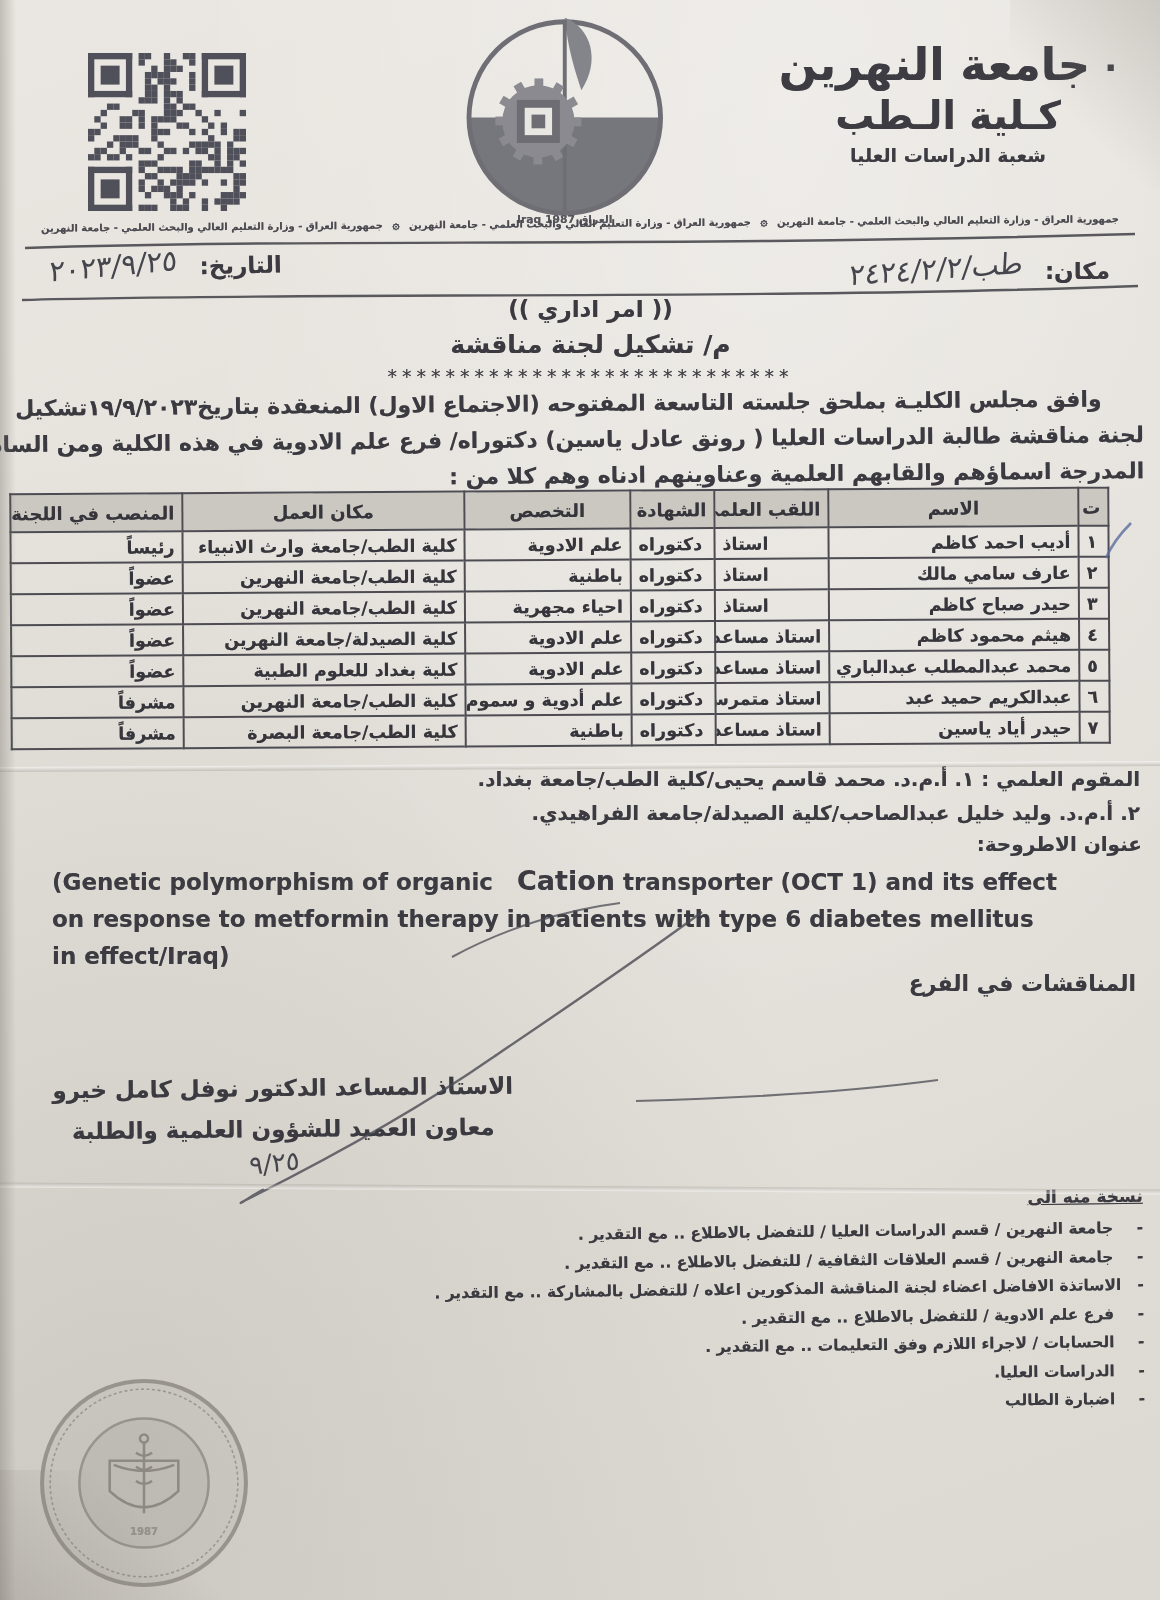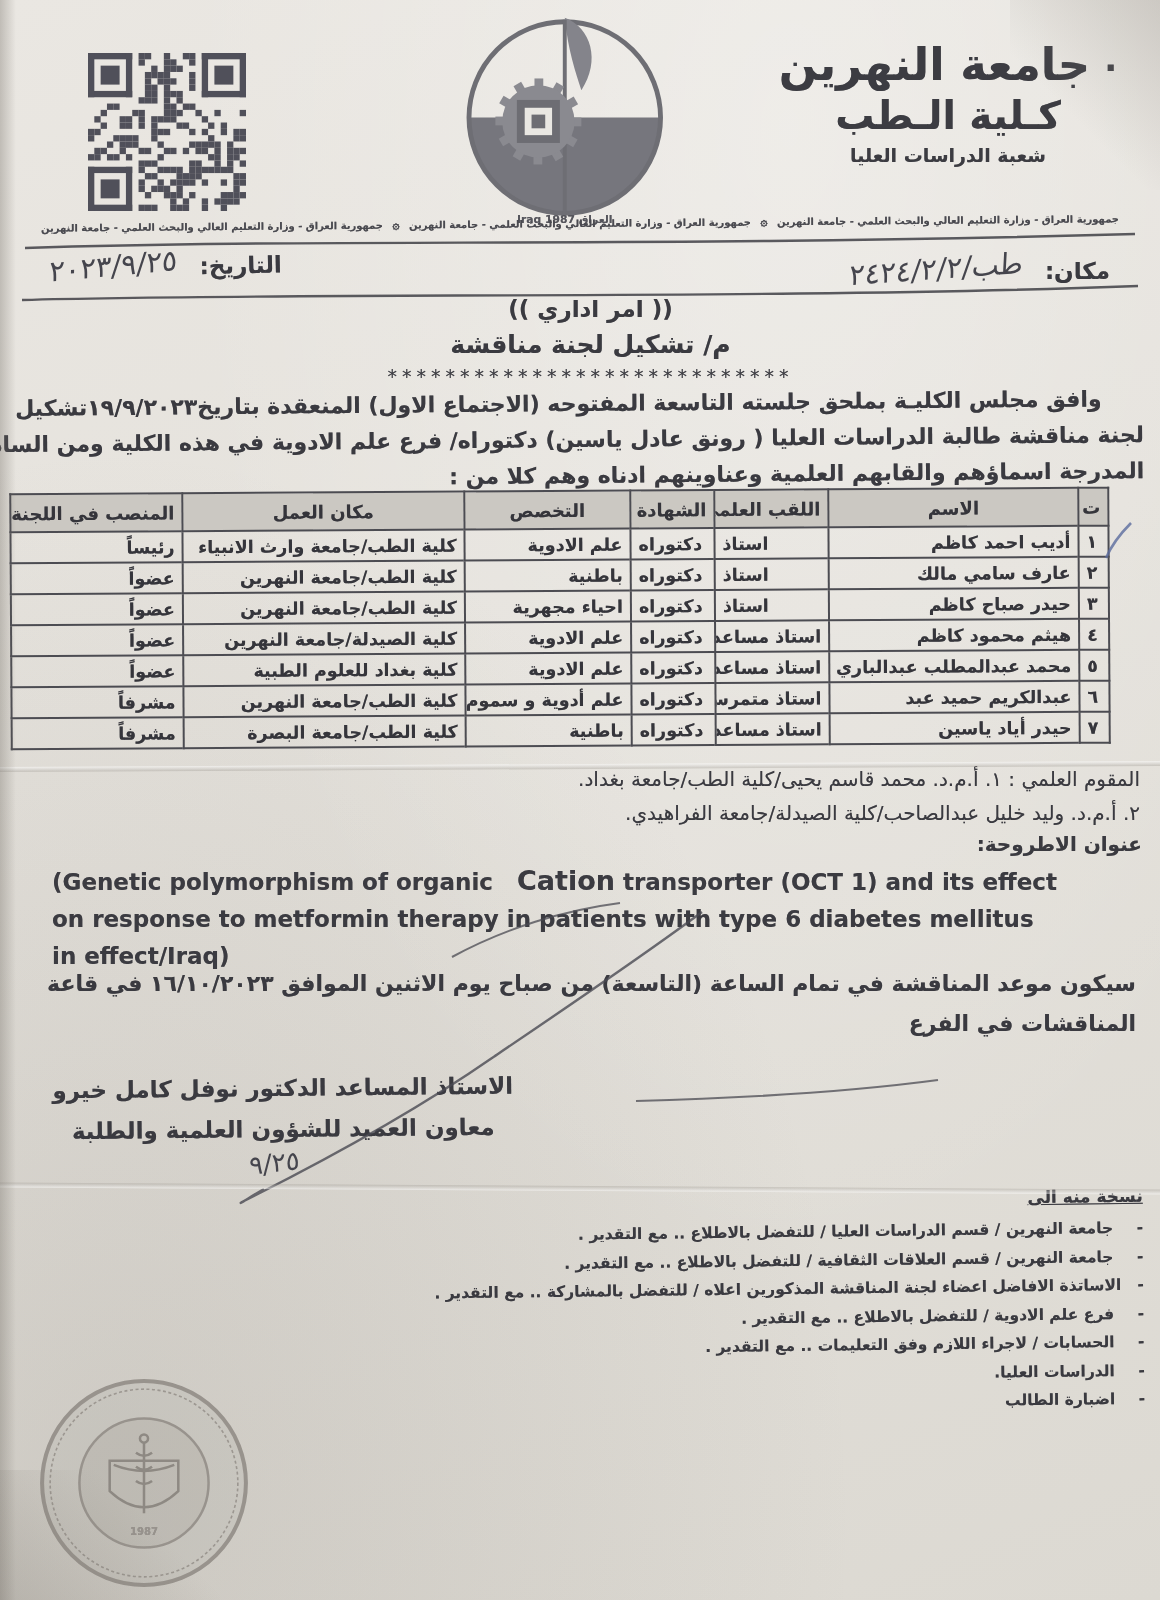--- a/index.html
+++ b/index.html
@@ -51,21 +51,21 @@
   table.committee { position:absolute; top:490px; left:10px; width:1098px; border-collapse:collapse;
                     table-layout:fixed; transform:rotate(-0.35deg); }
   .committee th, .committee td { border:2px solid #4c4c52; font-weight:bold; color:#35353b;
                     padding:1px 7px; overflow:hidden; white-space:nowrap; }
   .committee th { background:#cbc8c2; height:38px; font-size:18px; text-align:center; }
   .committee td { height:31px; font-size:17.5px; text-align:left; }
   .committee td.ar { text-align:right; }
 
   
   .evaluators { top:762px; right:20px; text-align:right; }
-  .evaluators div { font-size:20px; font-weight:normal; line-height:34px; }
+  .evaluators div { font-size:20px; font-weight:bold; line-height:34px; }
   .thesis-label { top:832px; right:18px; font-size:20px; font-weight:bold;text-align:center; }
   .thesis-en { top:862px; left:52px; width:1080px; direction:ltr; text-align:left;
                font-size:23px; font-weight:bold; line-height:37px; color:#3b3b41; }
   .thesis-en .big { font-size:27px;margin-left:16px; }
   .thesis-en div { white-space:nowrap; }
 
   
   .schedule { top:964px; right:24px; left:24px; text-align:right; }
   .schedule div { font-size:22px; font-weight:bold; line-height:40px; white-space:nowrap; }
 
@@ -483,21 +483,20 @@
   </div>
 
   <div class="abs thesis-label">عنوان الاطروحة:</div>
   <div class="abs thesis-en">
     <div><span>(Genetic polymorphism of organic </span><span class="big">Cation</span><span> transporter (OCT 1) and its effect</span></div>
     <div>on response to metformin therapy in patients with type 6 diabetes mellitus</div>
     <div>in effect/Iraq)</div>
   </div>
 
   <div class="abs schedule">
-    <div>سيكون موعد المناقشة في تمام الساعة (التاسعة) من صباح يوم الاثنين الموافق ١٦/١٠/٢٠٢٣ في قاعة</div>
     <div>المناقشات في الفرع</div>
   </div>
 
   <div class="abs sig">
     <div>الاستاذ المساعد الدكتور نوفل كامل خيرو</div>
     <div>معاون العميد للشؤون العلمية والطلبة</div>
   </div>
   <div class="abs sig-date">
     <span class="hand small">٢٥‏/‏٩</span>
   </div>

